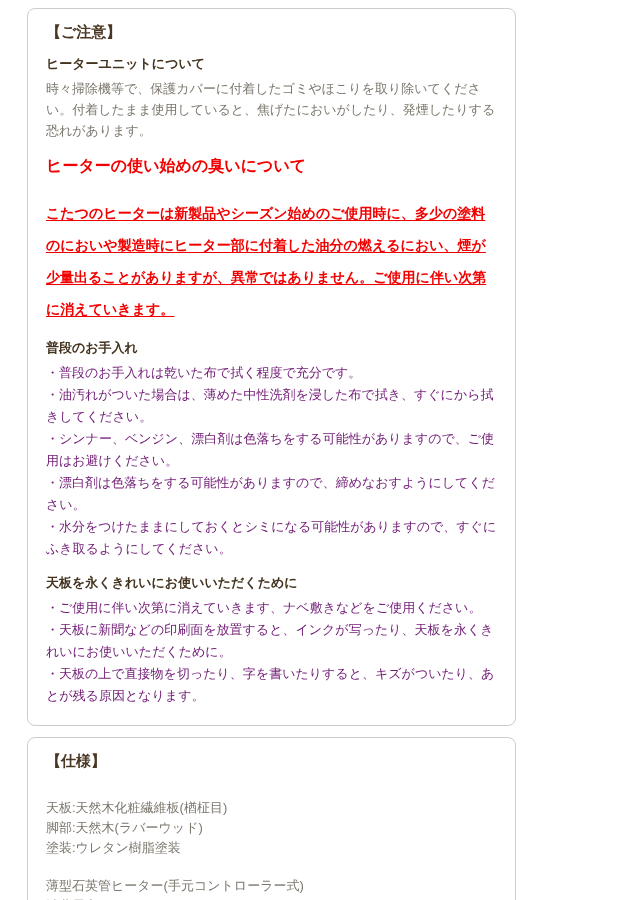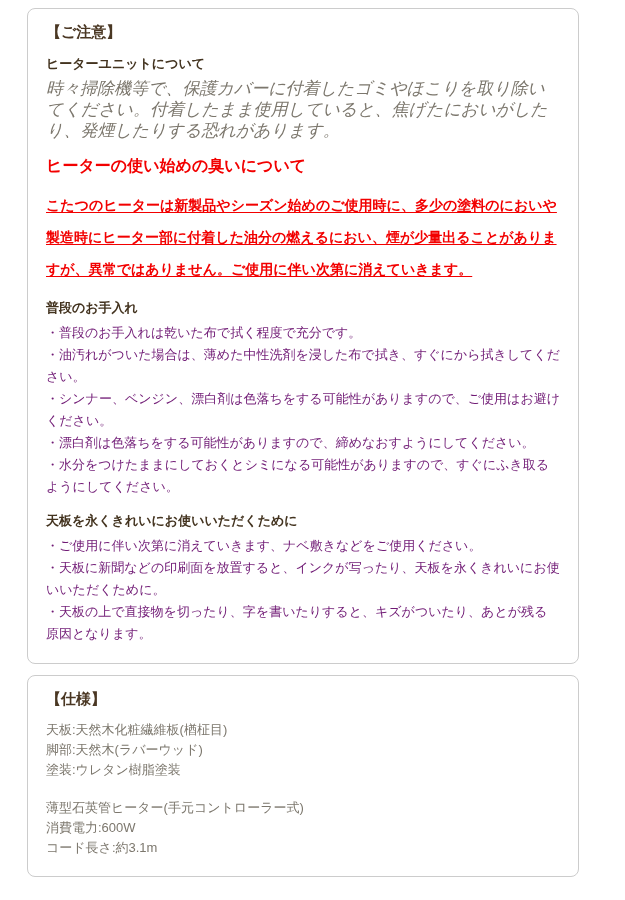--- a/index.html
+++ b/index.html
@@ -7,21 +7,21 @@
     background: #ffffff;
     font-family: "Liberation Sans", "DejaVu Sans", sans-serif;
   }
   .page {
     width: 625px;
     min-height: 900px;
     background: #ffffff;
     padding-top: 8px;
   }
   .box {
-    width: 552px;
+    width: 489px;
     margin: 0 0 11px 27px;
     background: #ffffff;
     border: 1px solid #cccccc;
     border-radius: 8px;
     padding: 14px 18px 18px 18px;
   }
   .box-title {
     font-size: 15px;
     font-weight: bold;
     color: #4a3723;
@@ -29,46 +29,45 @@
   }
   .section { margin-top: 14px; }
   .sub-heading {
     font-size: 13px;
     font-weight: bold;
     color: #43331f;
     line-height: 18px;
     margin-bottom: 5px;
   }
   .body-text {
-    font-size: 17px;
+    font-size: 13px;
     color: #7c776d;
     line-height: 21px;
-    font-style: italic;
   }
   .alert-heading {
     font-size: 16px;
     font-weight: bold;
     color: #f20000;
     line-height: 22px;
-    margin-bottom: 12px;
+    margin-bottom: 20px;
   }
   .alert-text {
     font-size: 14px;
     font-weight: bold;
     color: #f20000;
     line-height: 32px;
     text-decoration: underline;
     text-underline-offset: 2px;
   }
   .care-line {
     font-size: 13px;
     color: #701a75;
     line-height: 22px;
   }
-  .spec-block { margin-top: 12px; }
+  .spec-block { margin-top: 28px; }
   .spec-line {
     font-size: 13px;
     color: #7c776d;
     line-height: 20px;
   }
   .spec-gap { height: 18px; }
 </style>
 </head>
 <body>
 

